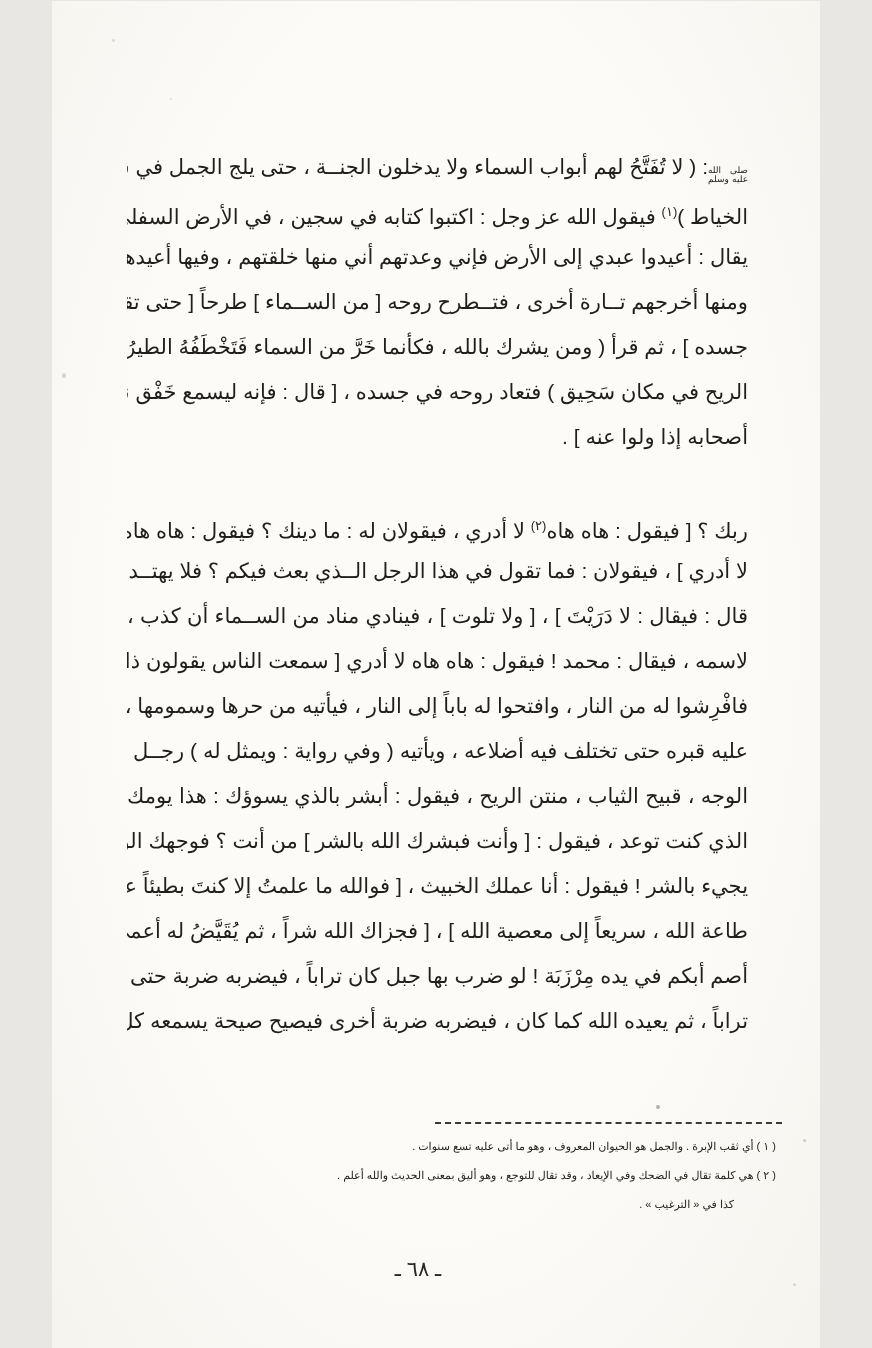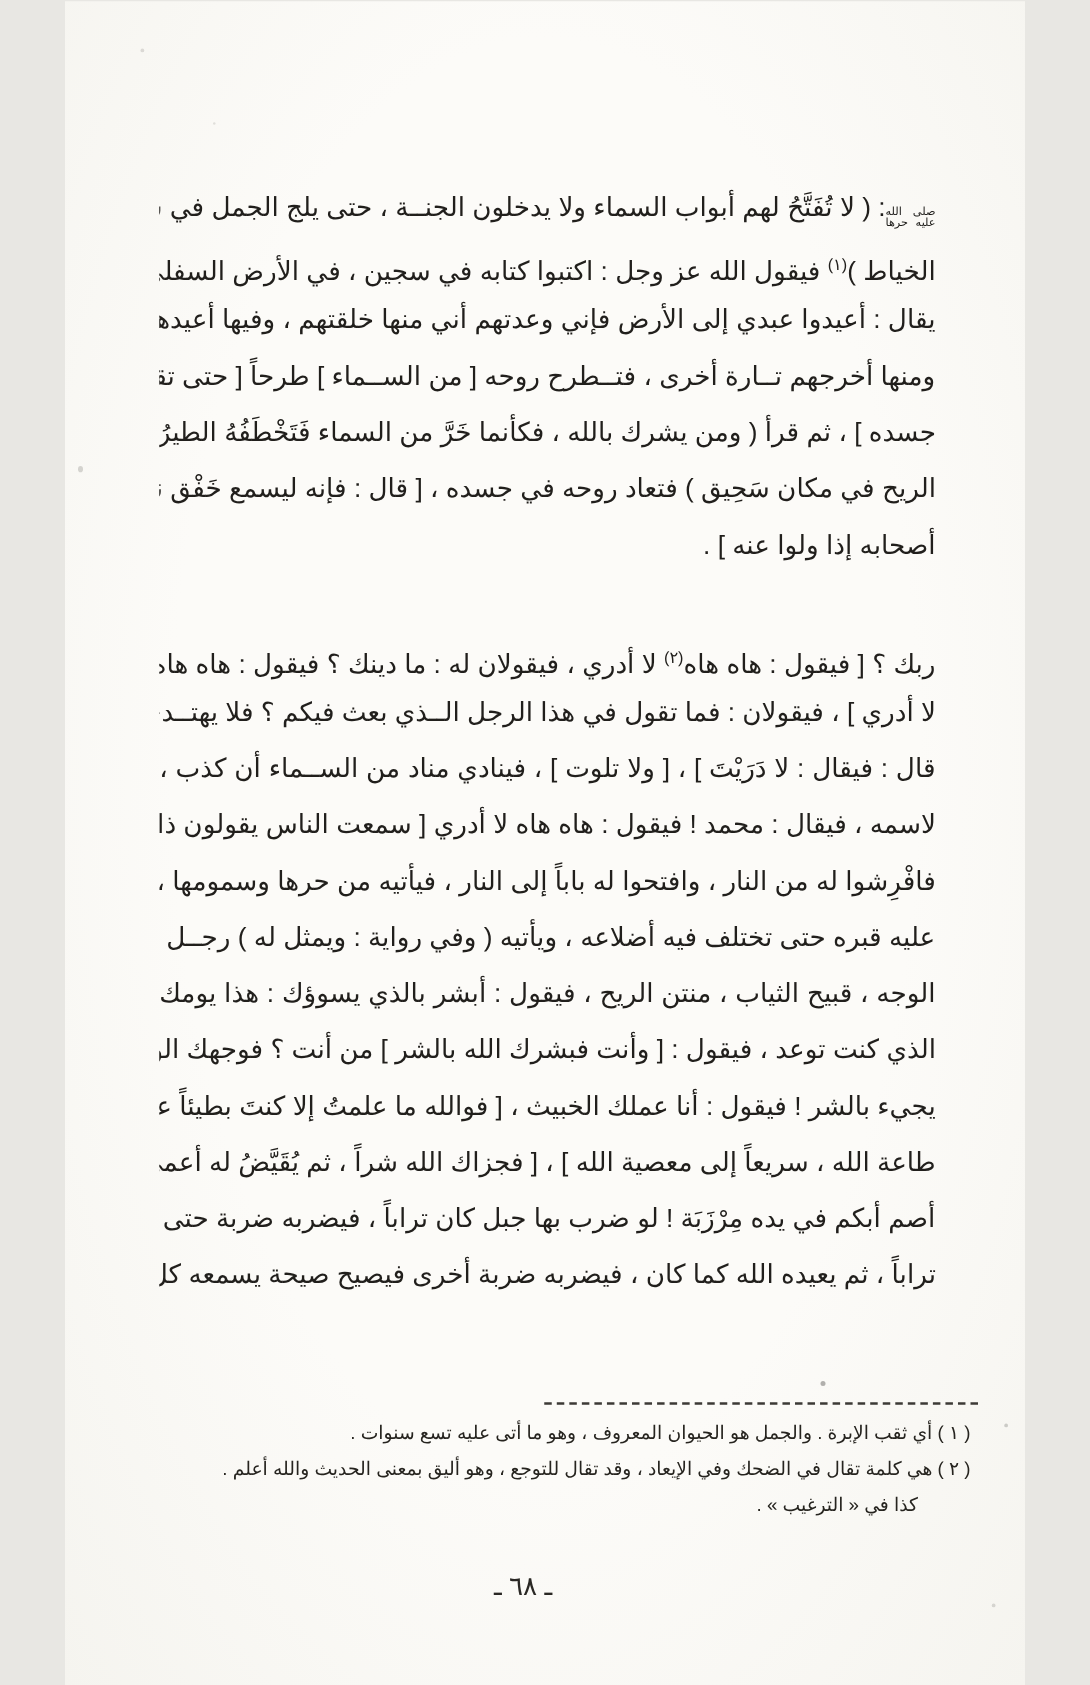--- a/index.html
+++ b/index.html
@@ -55,21 +55,21 @@
     top:1121px;right:38px;
     width:347px;height:0;
     border-top:2px dashed #3c3a36;
   }
   .footnotes{
     position:absolute;
     top:1131px;right:44px;left:70px;
   }
   .fnline{
     line-height:29px;
-    font-size:15px;
+    font-size:11px;
     text-align:right;
     white-space:nowrap;
     overflow:hidden;
     color:#26241f;
   }
   .fnline.cont{
     padding-right:42px;
   }
   .page-number{
     position:absolute;
@@ -87,21 +87,21 @@
   }
 </style>
 </head>
 <body>
 
 <div class="page">
 
   <div class="main-text">
 
     <div class="para para1">
-      <div class="tline"><span class="honorific"><span>صلى الله</span><br><span>عليه حرها</span></span><span>: ( لا تُفَتَّحُ لهم أبواب السماء ولا يدخلون الجنــة ، حتى يلج الجمل في سَمِّ</span></div>
+      <div class="tline"><span class="honorific"><span>صلى الله</span><br><span>عليه وسلم</span></span><span>: ( لا تُفَتَّحُ لهم أبواب السماء ولا يدخلون الجنــة ، حتى يلج الجمل في سَمِّ</span></div>
       <div class="tline"><span>الخياط )</span><span class="fnref">(١)</span><span> فيقول الله عز وجل : اكتبوا كتابه في سجين ، في الأرض السفلى [ ثم</span></div>
       <div class="tline">يقال : أعيدوا عبدي إلى الأرض فإني وعدتهم أني منها خلقتهم ، وفيها أعيدهم ،</div>
       <div class="tline">ومنها أخرجهم تــارة أخرى ، فتــطرح روحه [ من الســماء ] طرحاً [ حتى تقع في</div>
       <div class="tline">جسده ] ، ثم قرأ ( ومن يشرك بالله ، فكأنما خَرَّ من السماء فَتَخْطَفُهُ الطيرُ أو تَهوي به</div>
       <div class="tline">الريح في مكان سَحِيق ) فتعاد روحه في جسده ، [ قال : فإنه ليسمع خَفْق نعال</div>
       <div class="tline natural">أصحابه إذا ولوا عنه ] .</div>
     </div>
 
     <div class="para para2">
       <div class="tline"><span>ربك ؟ [ فيقول : هاه هاه</span><span class="fnref">(٢)</span><span> لا أدري ، فيقولان له : ما دينك ؟ فيقول : هاه هاه</span></div>

